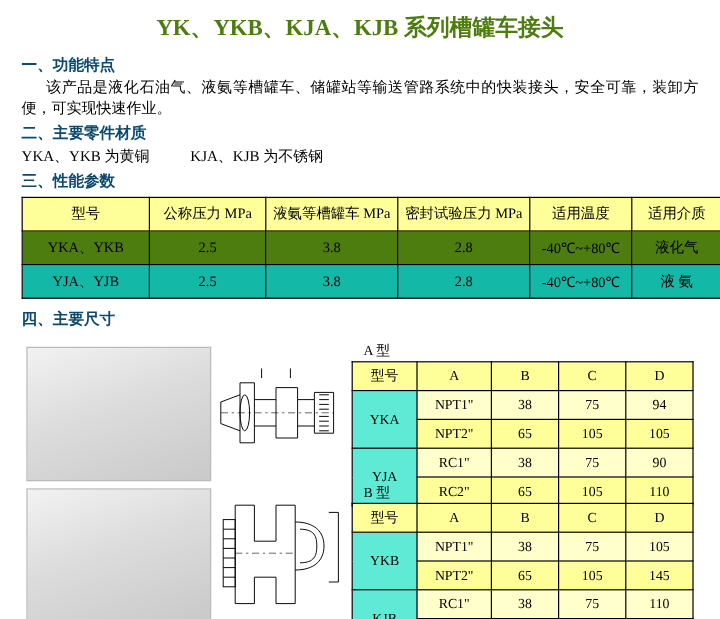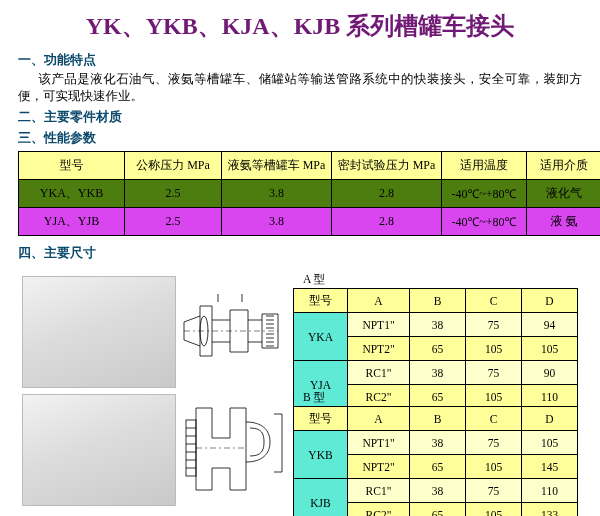--- a/index.html
+++ b/index.html
@@ -15,27 +15,27 @@
     overflow: hidden;
     position: relative;
   }
   .page {
     position: relative;
     width: 600px;
     height: 516px;
   }
   .title {
     text-align: center;
-    font-size: 24px;
+    font-size: 19px;
     font-weight: bold;
     font-family: "Liberation Serif", serif;
     letter-spacing: 0px;
     padding-top: 10px;
     padding-bottom: 6px;
-    color: #701a75;
+    color: #4d7c0f;
   }
   .section-head {
     color: #0c4a6e;
     font-weight: bold;
     font-size: 13px;
     margin: 3px 0 2px 18px;
     font-family: "Liberation Serif", serif;
   }
   .para {
     font-size: 12.5px;
@@ -70,21 +70,21 @@
     font-family: "Liberation Serif", serif;
   }
   table.perf th {
     background: #ffff99;
     font-weight: normal;
   }
   table.perf td {
     background: #4d7c0f;
   }
   table.perf tr.row2 td {
-    background: #d946ef;
+    background: #14b8a6;
   }
   
   .dims {
     position: relative;
     margin-top: 6px;
   }
   .img-box {
     position: absolute;
     background: #e8e8e8;
     border: 1px solid #bbb;
@@ -138,20 +138,21 @@
 <body>
 
 <div class="page">
 
   <div class="title">YK、YKB、KJA、KJB 系列槽罐车接头</div>
 
   <div class="section-head">一、功能特点</div>
   <div class="para"><span class="indent"></span><span>该产品是液化石油气、液氨等槽罐车、储罐站等输送管路系统中的快装接头，安全可靠，装卸方便，可实现快速作业。</span></div>
 
   <div class="section-head">二、主要零件材质</div>
+  <div class="mat-line"><span>YKA、YKB 为黄铜</span><span class="gap"></span><span>KJA、KJB 为不锈钢</span></div>
 
   <div class="section-head">三、性能参数</div>
 
   <table class="perf">
     <colgroup>
       <col style="width:106px">
       <col style="width:97px">
       <col style="width:110px">
       <col style="width:110px">
       <col style="width:85px">

